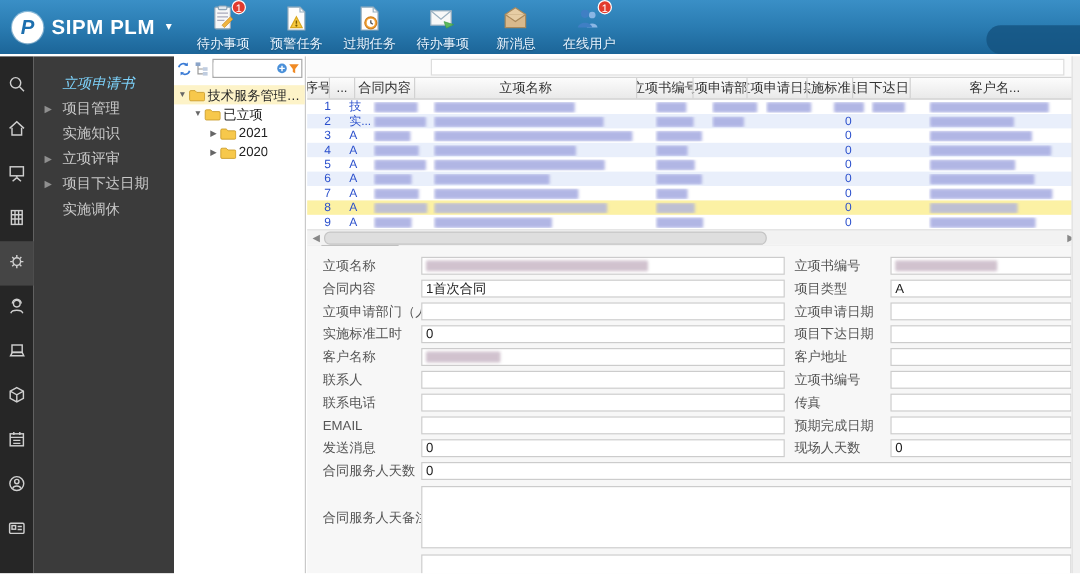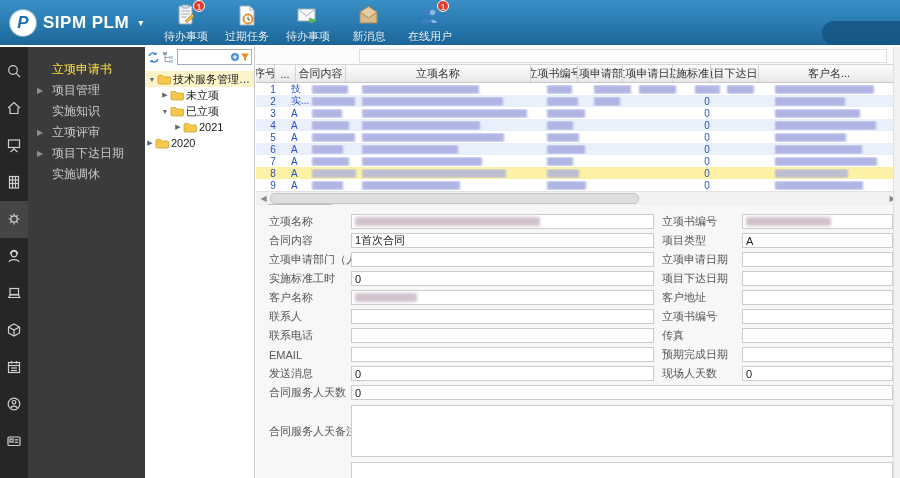--- a/index.html
+++ b/index.html
@@ -24,21 +24,21 @@
   .tb-pill{position:absolute;right:0;top:21px;width:78px;height:24px;border-radius:13px 0 0 13px;background:#14527f;opacity:.8;}
   
   .rail{position:absolute;top:47px;left:0;width:28px;bottom:0;background:#262626;display:flex;
         flex-direction:column;align-items:stretch;padding-top:6px;}
   .rail-item{height:37px;display:flex;align-items:center;justify-content:center;cursor:pointer;}
   .rail-item.sel{background:#454545;}
   
   .menu{position:absolute;top:47px;left:28px;width:117px;bottom:0;background:#3b3b3b;padding-top:12px;box-sizing:border-box;}
   .menu-item{height:21px;line-height:21px;color:#c9c9c9;font-size:12px;padding-left:24px;position:relative;cursor:pointer;white-space:nowrap;}
   .menu-item .arr{position:absolute;left:9px;top:0;font-size:8px;color:#8f8f8f;}
-  .menu-item.sel{color:#fde047;}
+  .menu-item.sel{color:#7dd3fc;font-style:italic;}
   
   .treepane{position:absolute;top:47px;left:145px;width:110px;bottom:0;background:#fff;border-right:1px solid #c9c9c9;box-sizing:border-box;}
   .tree-toolbar{height:18px;display:flex;align-items:center;gap:2px;padding:1px 2px;}
   .tool-ic{width:13px;height:13px;display:inline-flex;cursor:pointer;}
   .search-wrap{flex:1;display:flex;align-items:center;border:1px solid #a9a9a9;height:14px;background:#fff;padding-right:1px;}
   .search-wrap input{border:0;outline:0;width:100%;min-width:10px;font-size:10px;height:11px;padding:0 2px;font-family:inherit;}
   .mini-btn{width:10px;height:10px;display:inline-flex;cursor:pointer;flex:none;}
   .tree{padding-top:4px;}
   .tree-row{height:16px;display:flex;align-items:center;white-space:nowrap;font-size:11px;color:#222;cursor:pointer;}
   .tree-row.sel{background:#fdf3c8;}
@@ -104,20 +104,30 @@
               <line x1="8" y1="13" x2="14" y2="13" stroke="#aab"></line>
               <path d="M12 17 L19 10 L21 12 L14 19 Z" fill="#f0b440" stroke="#c98f2a" stroke-width=".6"></path>
             </svg></span>
           <span class="badge">1</span>
           <div class="tb-label">待办事项</div>
         </div>
         <div class="tb-item">
           <span class="tb-icon"><svg viewBox="0 0 26 24" width="26" height="24">
               <path d="M6 2 H16 L20 6 V21 H6 Z" fill="#fdfdfd" stroke="#9ab0c0"></path>
               <path d="M16 2 V6 H20" fill="none" stroke="#9ab0c0"></path>
+              <path d="M13 10 L17.8 19 H8.2 Z" fill="#f7c93e" stroke="#d9a820"></path>
+              <line x1="13" y1="13" x2="13" y2="15.8" stroke="#7a5a00" stroke-width="1.2"></line>
+              <circle cx="13" cy="17.3" r=".9" fill="#7a5a00"></circle>
+            </svg></span>
+          <div class="tb-label">预警任务</div>
+        </div>
+        <div class="tb-item">
+          <span class="tb-icon"><svg viewBox="0 0 26 24" width="26" height="24">
+              <path d="M6 2 H16 L20 6 V21 H6 Z" fill="#fdfdfd" stroke="#9ab0c0"></path>
+              <path d="M16 2 V6 H20" fill="none" stroke="#9ab0c0"></path>
               <circle cx="14" cy="15" r="5" fill="#f6a63b" stroke="#d08020"></circle>
               <circle cx="14" cy="15" r="3.4" fill="#fff"></circle>
               <path d="M14 12.8 V15 L15.7 16.2" fill="none" stroke="#555" stroke-width="1.1"></path>
             </svg></span>
           <div class="tb-label">过期任务</div>
         </div>
         <div class="tb-item">
           <span class="tb-icon"><svg viewBox="0 0 26 24" width="26" height="24">
               <rect x="3" y="5" width="17" height="12" fill="#f8f8f8" stroke="#9ab0c0"></rect>
               <path d="M3 5 L11.5 12 L20 5" fill="none" stroke="#9ab0c0"></path>
@@ -273,41 +283,34 @@
     </div>
     <div class="tree">
         <div class="tree-row sel" style="padding-left: 2px;">
           <span class="tarrow">▼</span>
           <span class="fold"><svg viewBox="0 0 14 11" width="14" height="11">
               <path d="M1 2.5 Q1 1.5 2 1.5 H5.5 L7 3 H12.5 Q13.5 3 13.5 4 V9 Q13.5 10 12.5 10 H2 Q1 10 1 9 Z" fill="#f7c84b" stroke="#c89a28" stroke-width=".7"></path>
             </svg></span>
           <span class="tlabel">技术服务管理_立项书分类</span>
         </div>
         <div class="tree-row" style="padding-left: 15px;">
-          <span class="tarrow">▶</span>
-          <span class="fold"><svg viewBox="0 0 14 11" width="14" height="11">
-              <path d="M1 2.5 Q1 1.5 2 1.5 H5.5 L7 3 H12.5 Q13.5 3 13.5 4 V9 Q13.5 10 12.5 10 H2 Q1 10 1 9 Z" fill="#f7c84b" stroke="#c89a28" stroke-width=".7"></path>
-            </svg></span>
-          <span class="tlabel">未立项</span>
-        </div>
-        <div class="tree-row" style="padding-left: 15px;">
           <span class="tarrow">▼</span>
           <span class="fold"><svg viewBox="0 0 14 11" width="14" height="11">
               <path d="M1 2.5 Q1 1.5 2 1.5 H5.5 L7 3 H12.5 Q13.5 3 13.5 4 V9 Q13.5 10 12.5 10 H2 Q1 10 1 9 Z" fill="#f7c84b" stroke="#c89a28" stroke-width=".7"></path>
             </svg></span>
           <span class="tlabel">已立项</span>
         </div>
         <div class="tree-row" style="padding-left: 28px;">
           <span class="tarrow">▶</span>
           <span class="fold"><svg viewBox="0 0 14 11" width="14" height="11">
               <path d="M1 2.5 Q1 1.5 2 1.5 H5.5 L7 3 H12.5 Q13.5 3 13.5 4 V9 Q13.5 10 12.5 10 H2 Q1 10 1 9 Z" fill="#f7c84b" stroke="#c89a28" stroke-width=".7"></path>
             </svg></span>
           <span class="tlabel">2021</span>
         </div>
-        <div class="tree-row" style="">
+        <div class="tree-row" style="padding-left: 28px;">
           <span class="tarrow">▶</span>
           <span class="fold"><svg viewBox="0 0 14 11" width="14" height="11">
               <path d="M1 2.5 Q1 1.5 2 1.5 H5.5 L7 3 H12.5 Q13.5 3 13.5 4 V9 Q13.5 10 12.5 10 H2 Q1 10 1 9 Z" fill="#f7c84b" stroke="#c89a28" stroke-width=".7"></path>
             </svg></span>
           <span class="tlabel">2020</span>
         </div>
       </div>
   </aside>
 
   <main class="main">

